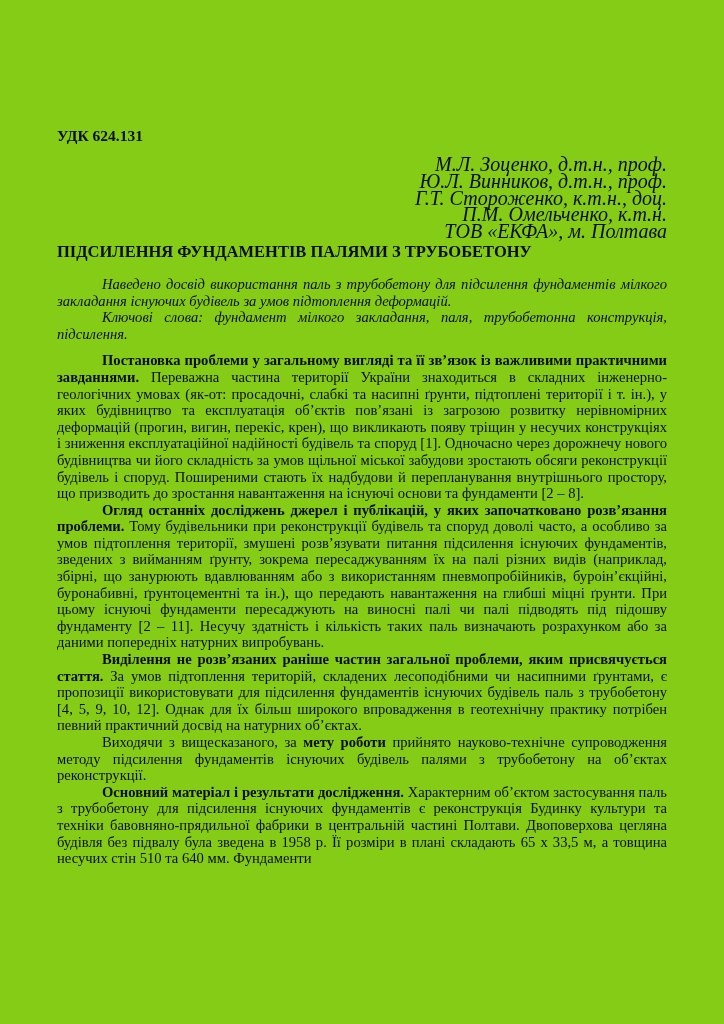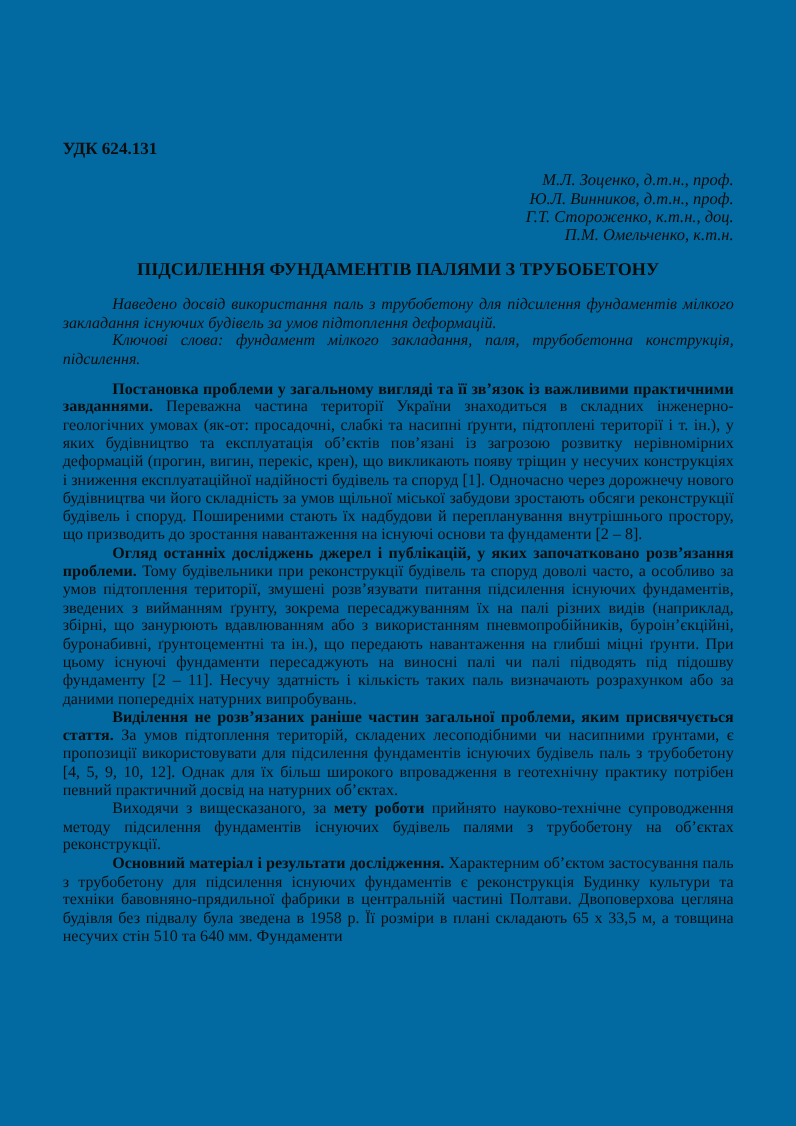--- a/index.html
+++ b/index.html
@@ -4,48 +4,47 @@
 <style>
   html, body {
     margin: 0;
     padding: 0;
     background: #ffffff;
   }
   .page {
     position: relative;
     width: 724px;
     height: 1024px;
-    background: #0369a1;
+    background: #84cc16;
     color: #0d0d0d;
     font-family: "Liberation Serif", "DejaVu Serif", serif;
     overflow: hidden;
   }
   .content {
     position: absolute;
     left: 57px;
     top: 127px;
     width: 610px;
   }
   .udc {
     font-weight: bold;
     font-size: 15.5px;
     line-height: 17px;
     margin: 0 0 12px 0;
     text-align: left;
   }
   .authors {
     text-align: right;
     font-style: italic;
-    font-size: 15px;
+    font-size: 20px;
     line-height: 16.8px;
-    margin: 0 0 13px 0;
+    margin: 0 0 3px 0;
   }
   .authors div { margin: 0; }
   .paper-title {
-    text-align: center;
     font-weight: bold;
     font-size: 16.5px;
     line-height: 18px;
     margin: 0 0 15px 0;
   }
   .abstract-block {
     margin: 0 0 10px 0;
   }
   p {
     margin: 0;
@@ -69,20 +68,21 @@
 <div class="page">
   <div class="content">
 
     <div class="udc">УДК 624.131</div>
 
     <div class="authors">
       <div>М.Л. Зоценко, д.т.н., проф.</div>
       <div>Ю.Л. Винников, д.т.н., проф.</div>
       <div>Г.Т. Стороженко, к.т.н., доц.</div>
       <div>П.М. Омельченко, к.т.н.</div>
+      <div>ТОВ «ЕКФА», м. Полтава</div>
     </div>
 
     <div class="paper-title">ПІДСИЛЕННЯ ФУНДАМЕНТІВ ПАЛЯМИ З ТРУБОБЕТОНУ</div>
 
     <div class="abstract-block">
       <p class="italic">Наведено досвід використання паль з трубобетону для підсилення фундаментів мілкого закладання існуючих будівель за умов підтоплення деформацій.</p>
       <p class="italic"><b class="kw-label">Ключові слова: </b><span>фундамент мілкого закладання, паля, трубобетонна конструкція, підсилення.</span></p>
     </div>
 
     <p><b class="lead">Постановка проблеми у загальному вигляді та її зв’язок із важливими практичними завданнями. </b><span>Переважна частина території України знаходиться в складних інженерно-геологічних умовах (як-от: просадочні, слабкі та насипні ґрунти, підтоплені території і т. ін.), у яких будівництво та експлуатація об’єктів пов’язані із загрозою розвитку нерівномірних деформацій (прогин, вигин, перекіс, крен), що викликають появу тріщин у несучих конструкціях і зниження експлуатаційної надійності будівель та споруд [1]. Одночасно через дорожнечу нового будівництва чи його складність за умов щільної міської забудови зростають обсяги реконструкції будівель і споруд. Поширеними стають їх надбудови й перепланування внутрішнього простору, що призводить до зростання навантаження на існуючі основи та фундаменти [2 – 8].</span></p>

